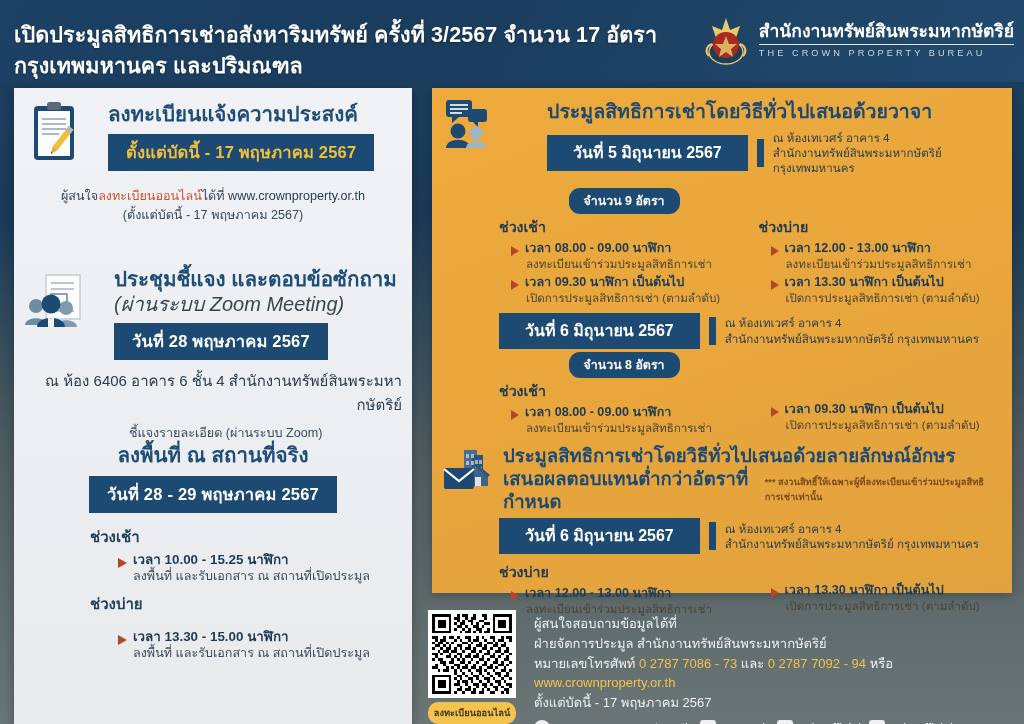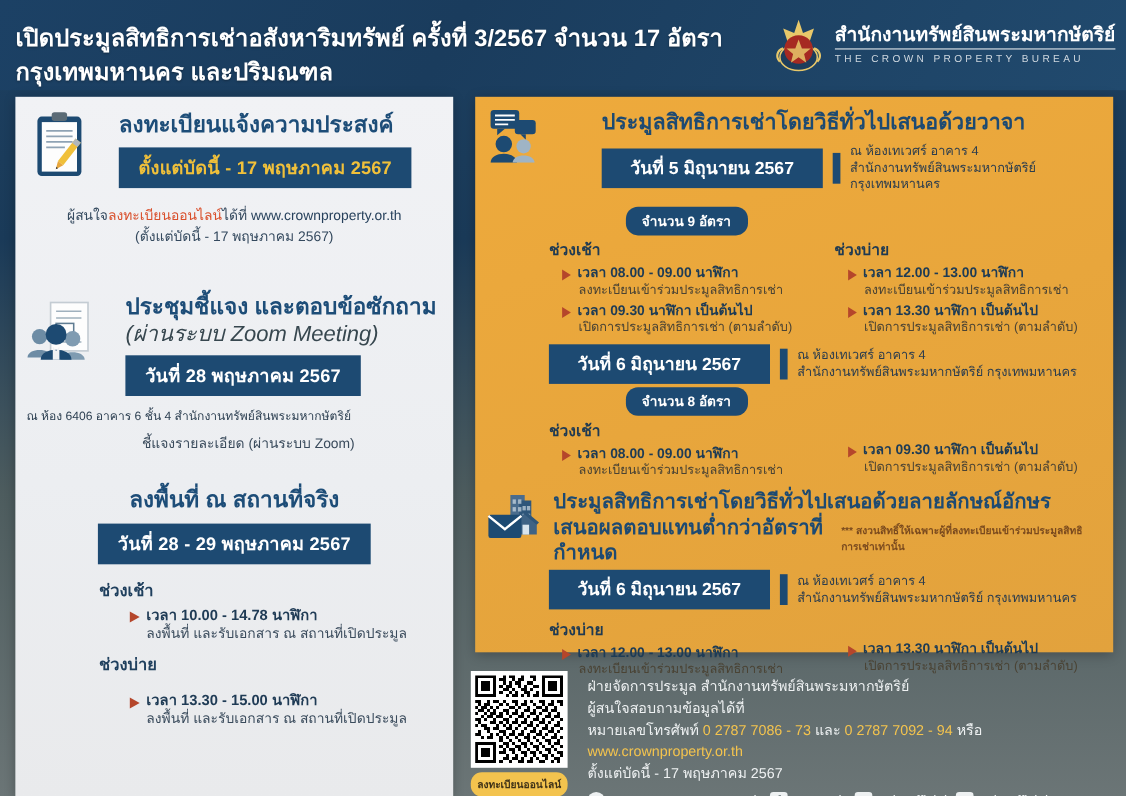--- a/index.html
+++ b/index.html
@@ -57,24 +57,24 @@
     display: inline-block; background: #1d4a72; color: #fff;
     font-size: 16.5px; font-weight: 700; padding: 5px 18px 6px;
     letter-spacing: .2px; white-space: nowrap;
   }
   .pill-gold { color: #f0c03a; }
 
   .note { color: #34495e; font-size: 12.6px; text-align: center; line-height: 1.55; }
   .note .hl { color: #d94f2b; }
   .note .url { color: #27415c; }
 
-  .place { color: #2b3e50; font-size: 11px; text-align: left; }
+  .place { color: #2b3e50; font-size: 15px; text-align: right; }
 
   .slot-label { color: #20405e; font-size: 15px; font-weight: 700; }
-  .bullet-row { display: flex; gap: 6px; align-items: center; margin-top: 2px; }
+  .bullet-row { display: flex; gap: 6px; align-items: flex-end; margin-top: 2px; }
   .tri {
     width: 0; height: 0; border-left: 9px solid #b5462b;
     border-top: 5.5px solid transparent; border-bottom: 5.5px solid transparent;
     margin-top: 4px; flex: none;
   }
   .btxt-main { color: #1f3b55; font-size: 13.4px; font-weight: 700; line-height: 1.3; }
   .btxt-sub { color: #3a4b5c; font-size: 12.6px; line-height: 1.35; margin-left: 15px; }
 
   
   .right-panel {
@@ -244,21 +244,21 @@
           <div style="margin-top:8px;">
             <span class="pill">วันที่ 28 - 29 พฤษภาคม 2567</span>
           </div>
         </div>
         <div style="margin-top:12px;padding-left:76px;">
           <div>
             <div class="slot-label">ช่วงเช้า</div>
             <div style="padding-left:28px;">
               <div class="bullet-row">
                 <div class="tri"></div>
-                <div class="btxt-main">เวลา 10.00 - 14.78 นาฬิกา</div>
+                <div class="btxt-main">เวลา 10.00 - 15.25 นาฬิกา</div>
               </div>
               <div class="btxt-sub">ลงพื้นที่ และรับเอกสาร ณ สถานที่เปิดประมูล</div>
             </div>
           </div>
           <div style="margin-top:7px;">
             <div class="slot-label">ช่วงบ่าย</div>
             <div style="padding-left:28px;margin-top:12px;">
               <div class="bullet-row">
                 <div class="tri"></div>
                 <div class="btxt-main">เวลา 13.30 - 15.00 นาฬิกา</div>
@@ -675,22 +675,22 @@
               <rect x="21" y="28" width="2" height="1"></rect>
               <rect x="25" y="28" width="1" height="1"></rect>
               <rect x="27" y="28" width="1" height="1"></rect>
           </g>
         </svg>
       </div>
       <div class="qr-badge">ลงทะเบียนออนไลน์</div>
     </div>
 
     <div class="ftxt">
+      <div>ผู้สนใจสอบถามข้อมูลได้ที่</div>
       <div>ฝ่ายจัดการประมูล สำนักงานทรัพย์สินพระมหากษัตริย์</div>
-      <div>ผู้สนใจสอบถามข้อมูลได้ที่</div>
       <div>
         <span>หมายเลขโทรศัพท์ </span><span class="acc">0 2787 7086 - 73</span><span> และ </span><span class="acc">0 2787 7092 - 94</span><span> หรือ </span><span class="acc">www.crownproperty.or.th</span>
       </div>
       <div>ตั้งแต่บัดนี้ - 17 พฤษภาคม 2567</div>
       <div class="social">
         <div class="sitem">
           <span class="sico circle">⊕</span>
           <span>www.crownproperty.or.th</span>
         </div>
         <div class="sitem">

